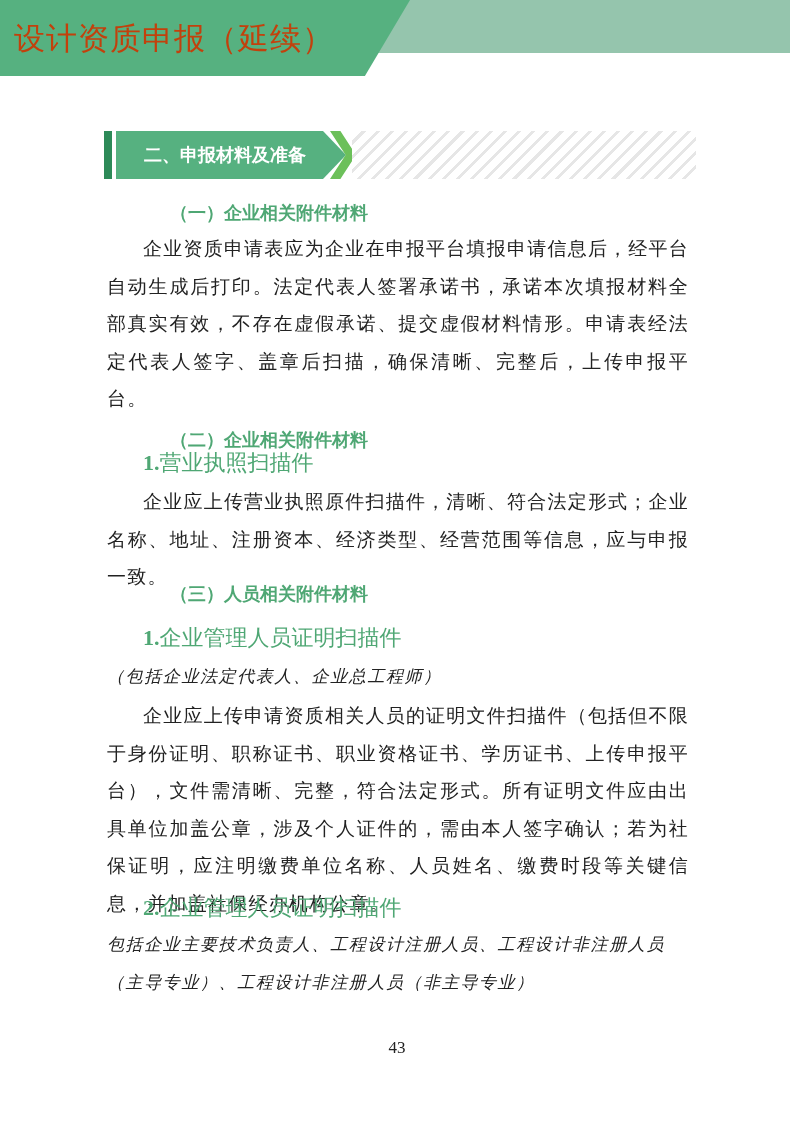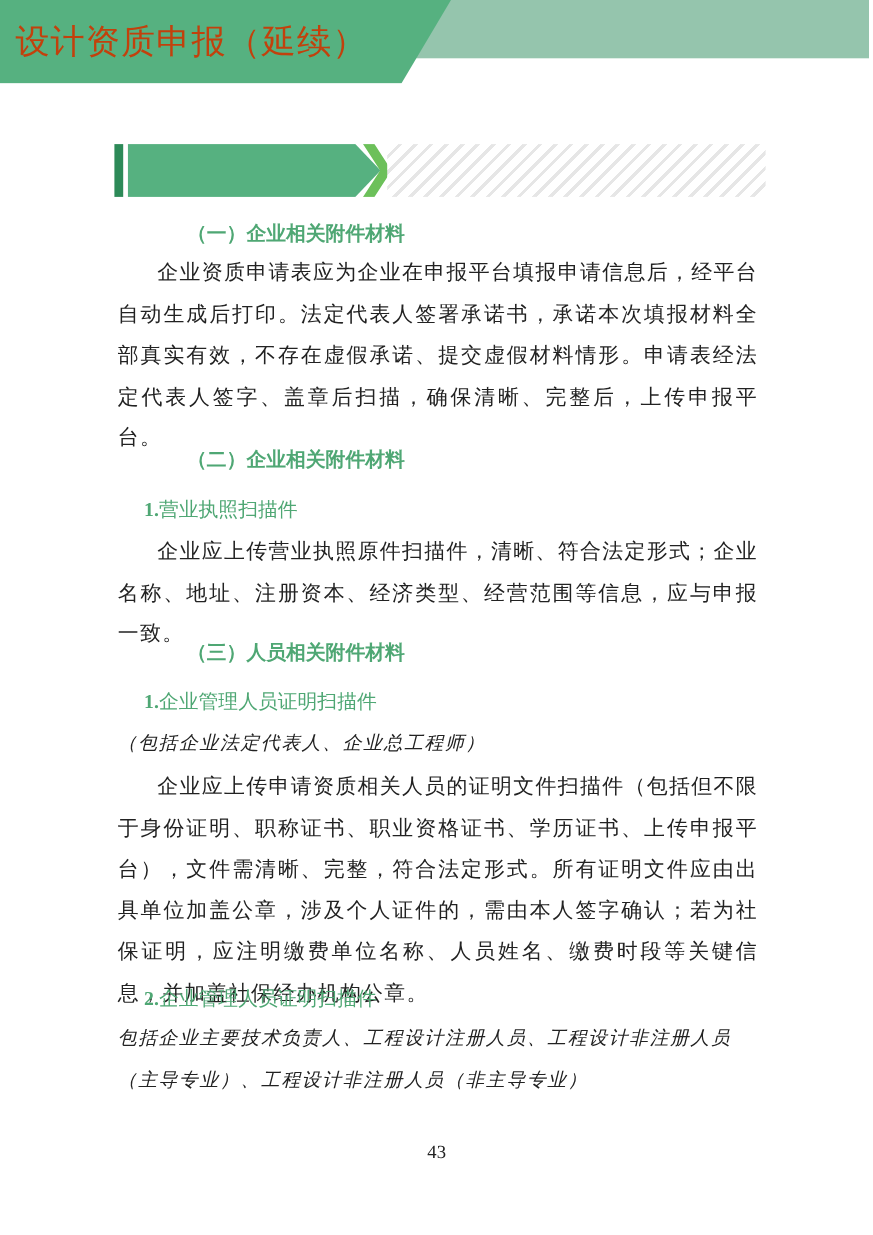--- a/index.html
+++ b/index.html
@@ -41,22 +41,22 @@
   .sec-hatch {
     position: absolute; left: 248px; top: 0; width: 344px; height: 48px;
     background: repeating-linear-gradient(135deg, #ffffff 0 7px, #e6e6e6 7px 10px);
   }
   .h2 {
     position: absolute; left: 170px;
     font-family: "DejaVu Sans", "Liberation Sans", sans-serif;
     font-size: 18px; font-weight: bold; color: #4fa774; line-height: 26px;
   }
   .h3 {
-    position: absolute; left: 131px;
-    font-size: 18px; color: #4fa774; line-height: 26px;
+    position: absolute; left: 143px;
+    font-size: 22px; color: #4fa774; line-height: 26px;
   }
   .h3 b { font-family: "Liberation Serif", serif; }
   .para {
     position: absolute; left: 107px; width: 582px;
     font-size: 19px; line-height: 37.5px; letter-spacing: 1.2px;
     text-indent: 36px; text-align: justify; margin: 0;
   }
   .ital {
     position: absolute; left: 107px; width: 590px;
     font-size: 17px; line-height: 37.5px; font-style: italic; letter-spacing: 1.6px; margin: 0;
@@ -71,28 +71,29 @@
 
 <div>
   <div class="hdr-light"></div>
   <div class="hdr-dark"></div>
   <div class="hdr-title">设计资质申报（延续）</div>
 </div>
 
 <div class="sec-banner">
   <div class="sec-bar"></div>
   <div class="sec-box"></div>
+  <div class="sec-title">二、申报材料及准备</div>
   <div class="sec-chev"></div>
   <div class="sec-hatch"></div>
 </div>
 
 <div class="h2" style="top:200px;">（一）企业相关附件材料</div>
 <p class="para" style="top:230px;">企业资质申请表应为企业在申报平台填报申请信息后，经平台自动生成后打印。法定代表人签署承诺书，承诺本次填报材料全部真实有效，不存在虚假承诺、提交虚假材料情形。申请表经法定代表人签字、盖章后扫描，确保清晰、完整后，上传申报平台。</p>
 
-<div class="h2" style="top:405px;font-family:Liberation Serif, serif;">（二）企业相关附件材料</div>
+<div class="h2" style="top:427px;">（二）企业相关附件材料</div>
 <div class="h3" style="top:450px;">
   <b>1.</b><span>营业执照扫描件</span>
 </div>
 <p class="para" style="top:483px;">企业应上传营业执照原件扫描件，清晰、符合法定形式；企业名称、地址、注册资本、经济类型、经营范围等信息，应与申报一致。</p>
 
 <div class="h2" style="top:581px;">（三）人员相关附件材料</div>
 <div class="h3" style="top:625px;">
   <b>1.</b><span>企业管理人员证明扫描件</span>
 </div>
 <p class="ital" style="top:658px;">（包括企业法定代表人、企业总工程师）</p>

